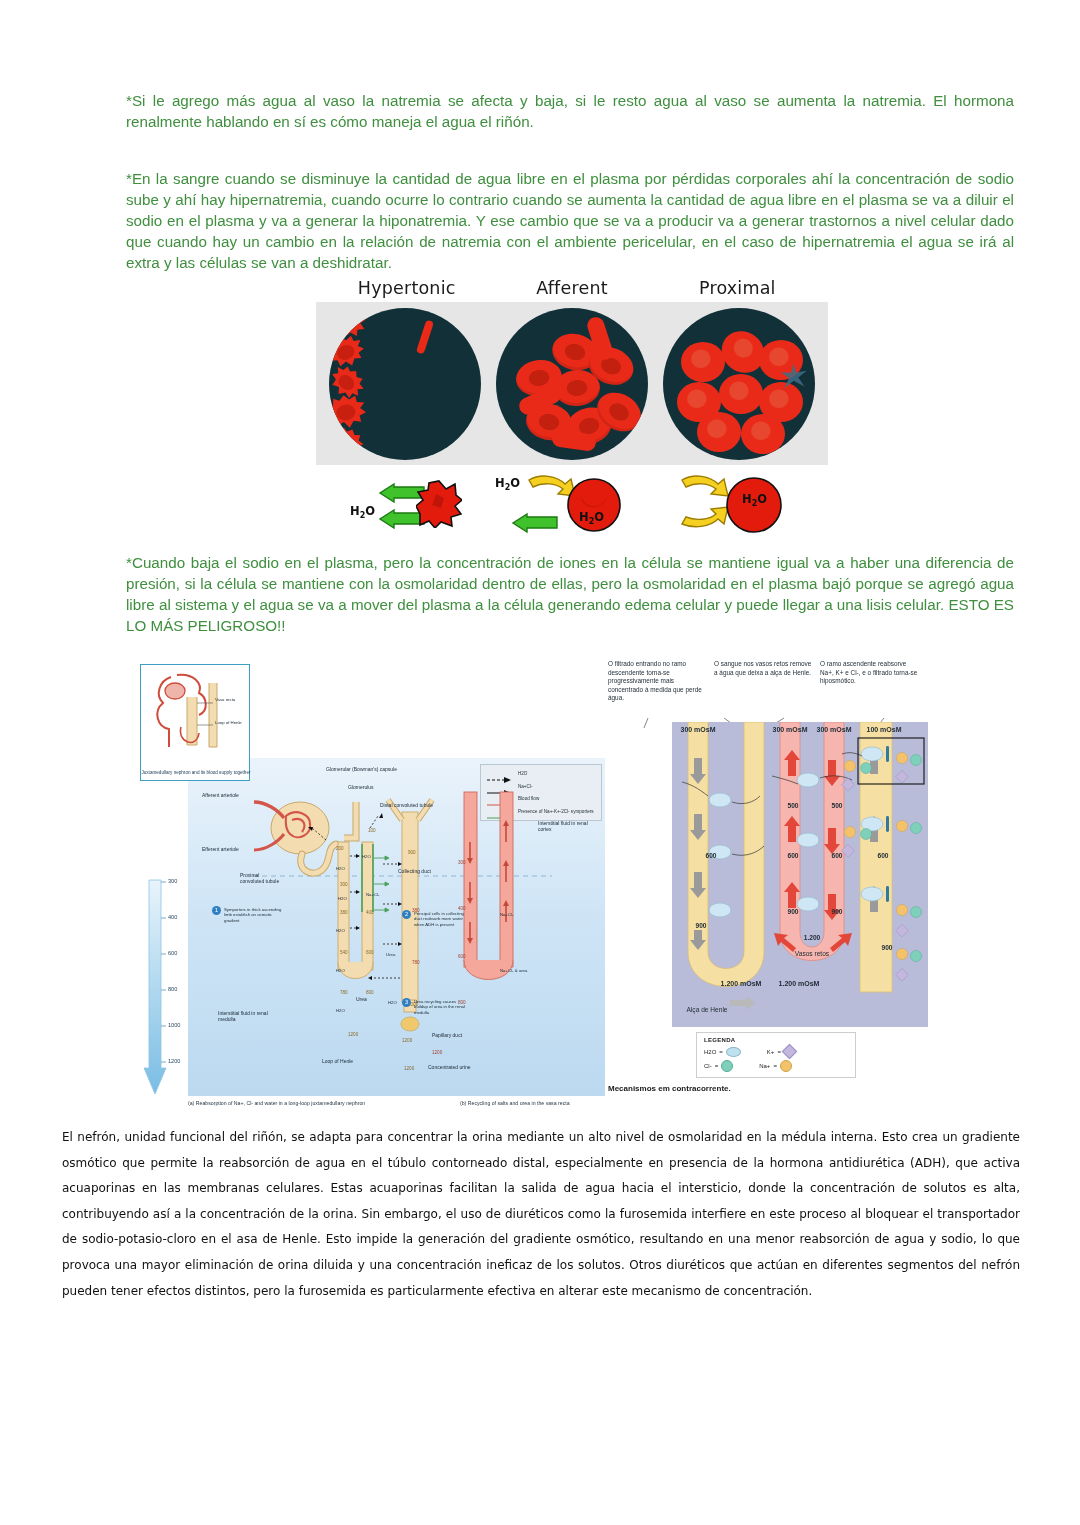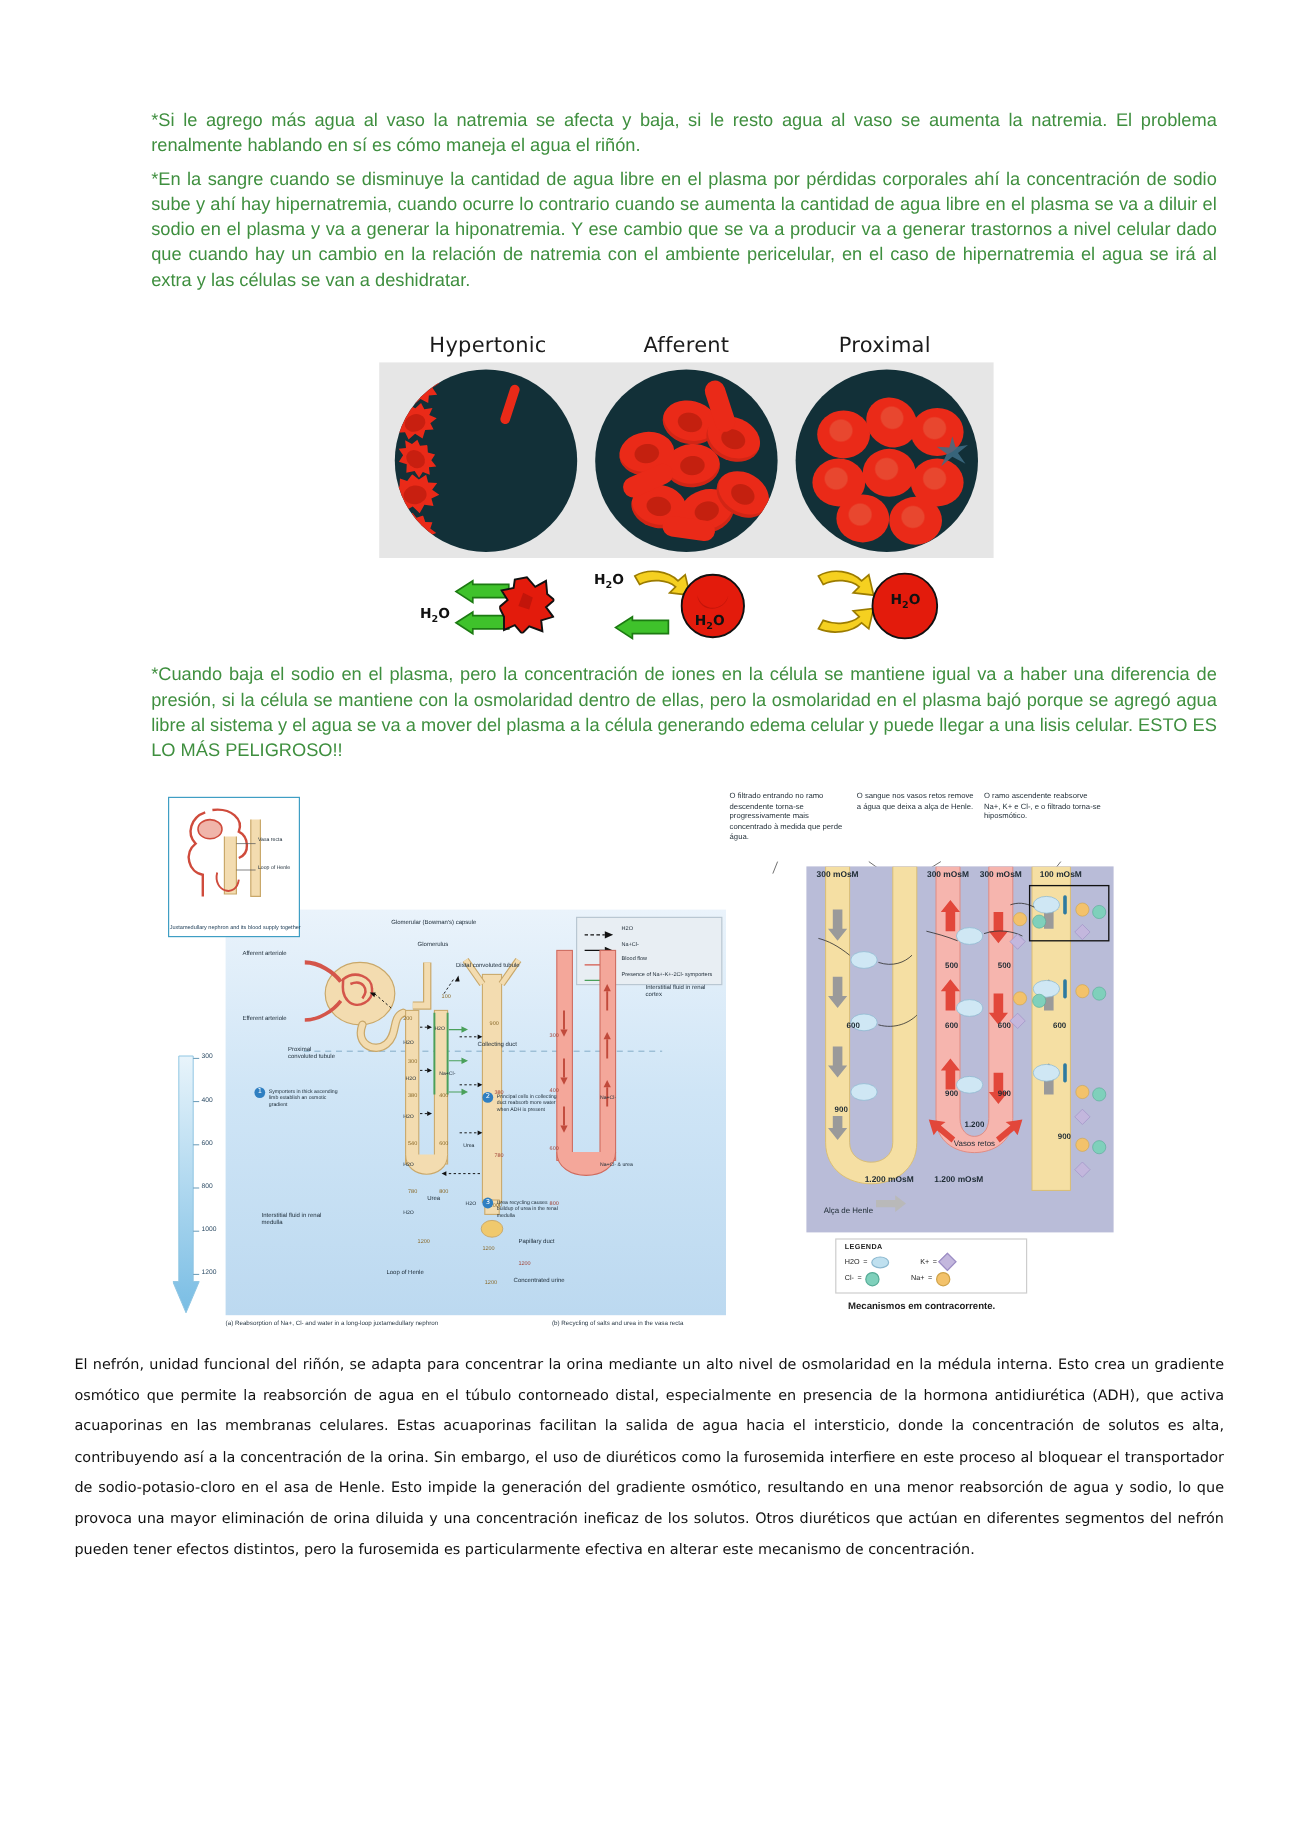--- a/index.html
+++ b/index.html
@@ -129,41 +129,41 @@
   }
   .mos{position:absolute;font-size:7px;color:#1d2a33;text-align:center;line-height:8.4px;font-weight:bold;}
   .mos-sm{position:absolute;font-size:6.6px;color:#1d2a33;text-align:center;font-weight:bold;}
   .c-legend{
     position:absolute;left:88px;top:372px;width:160px;height:46px;background:#fff;
     border:.6px solid #cdcdcd;box-sizing:border-box;padding:4px 7px;
   }
   .c-legend .t{font-size:6px;font-weight:bold;color:#222;margin-bottom:3px;letter-spacing:.3px;}
   .c-legend .row{display:flex;align-items:center;font-size:6px;color:#222;margin-bottom:3px;}
   .c-cap{
-    position:absolute;left:0;top:424px;width:320px;text-align:center;
+    position:absolute;left:0;top:424px;width:320px;text-align:left;
     font-size:8px;font-weight:bold;color:#1b1b1b;
   }
 
   
   .bottom{
     position:absolute;left:62px;top:1125px;width:958px;
     font-size:12px;line-height:25.6px;color:#111;text-align:justify;
     font-family:"DejaVu Sans",sans-serif;
   }
 </style>
 </head>
 <body>
 
 <div class="page">
 
   <div class="note" style="left:126px;top:90px;width:888px;">
-    <p>*Si le agrego más agua al vaso la natremia se afecta y baja, si le resto agua al vaso se aumenta la natremia. El problema renalmente hablando en sí es cómo maneja el agua el riñón.</p>
+    <p>*Si le agrego más agua al vaso la natremia se afecta y baja, si le resto agua al vaso se aumenta la natremia. El hormona renalmente hablando en sí es cómo maneja el agua el riñón.</p>
   </div>
 
-  <div class="note" style="left:126px;top:139px;width:888px;">
+  <div class="note" style="left:126px;top:168px;width:888px;">
     <p>*En la sangre cuando se disminuye la cantidad de agua libre en el plasma por pérdidas corporales ahí la concentración de sodio sube y ahí hay hipernatremia, cuando ocurre lo contrario cuando se aumenta la cantidad de agua libre en el plasma se va a diluir el sodio en el plasma y va a generar la hiponatremia. Y ese cambio que se va a producir va a generar trastornos a nivel celular dado que cuando hay un cambio en la relación de natremia con el ambiente pericelular, en el caso de hipernatremia el agua se irá al extra y las células se van a deshidratar.</p>
   </div>
 
   <div class="tonic-wrap">
     <div class="tonic-labels">
       <span class="tl1">Hypertonic</span>
       <span class="tl2">Afferent</span>
       <span class="tl3">Proximal</span>
     </div>
 

